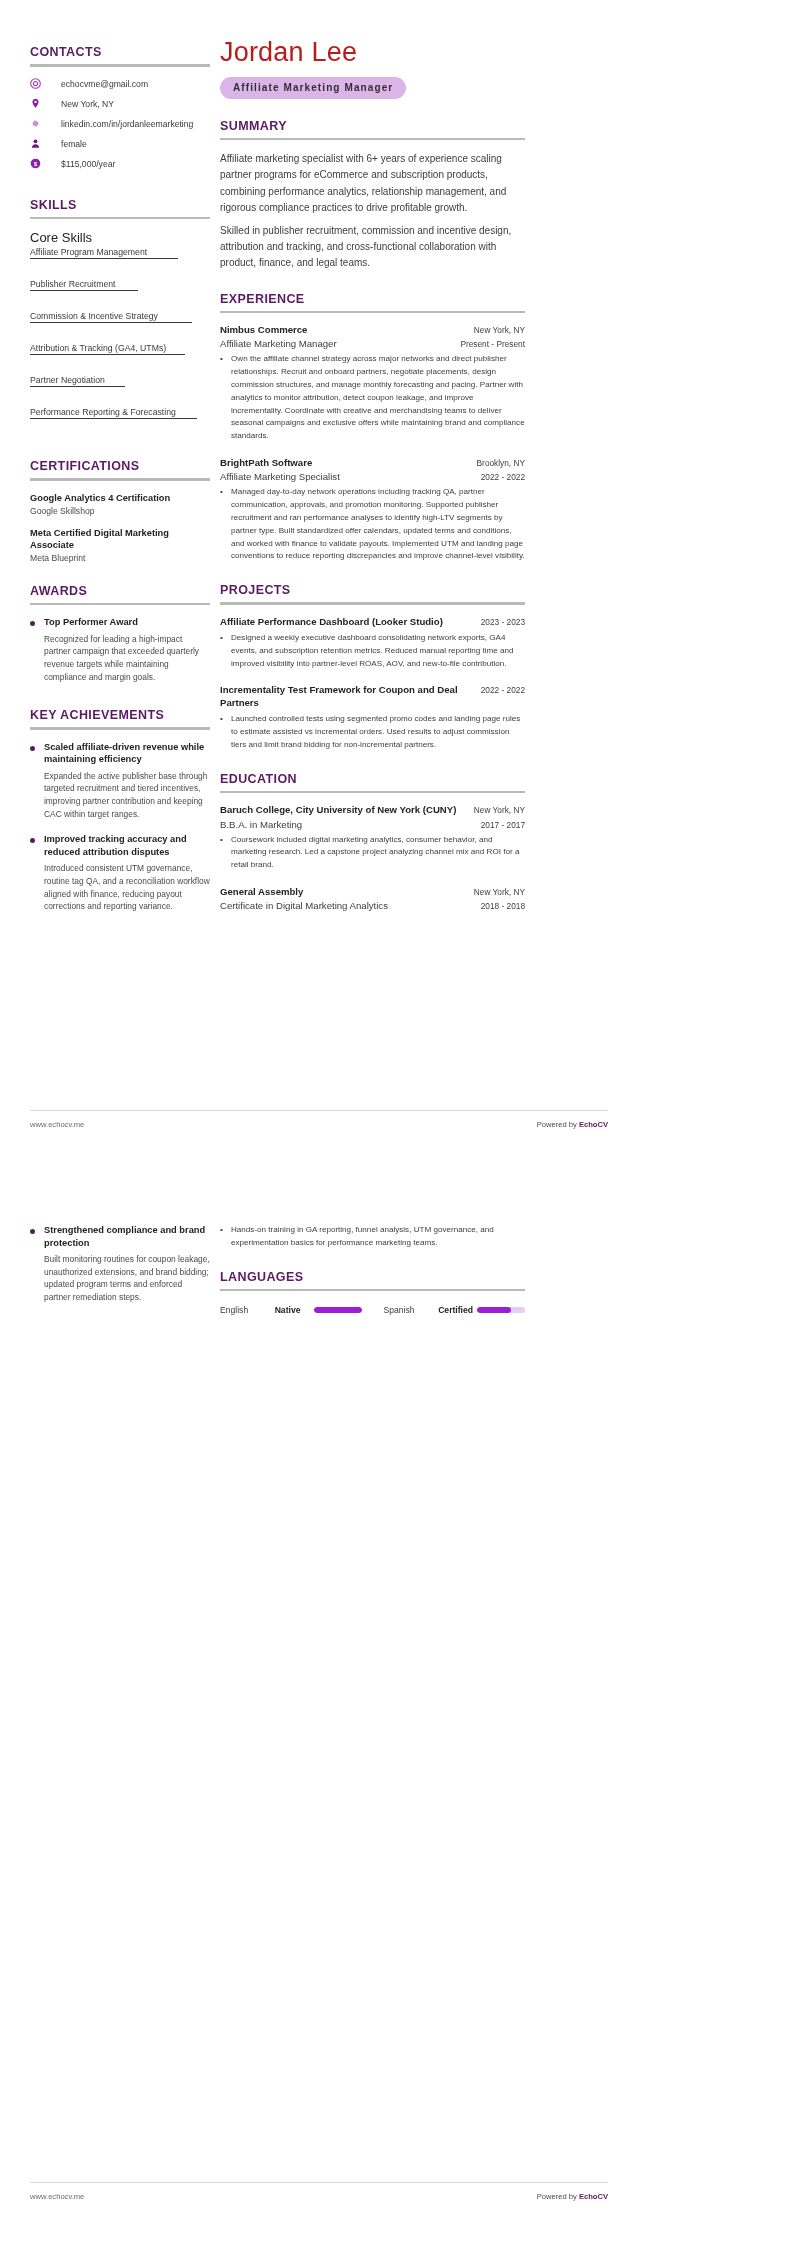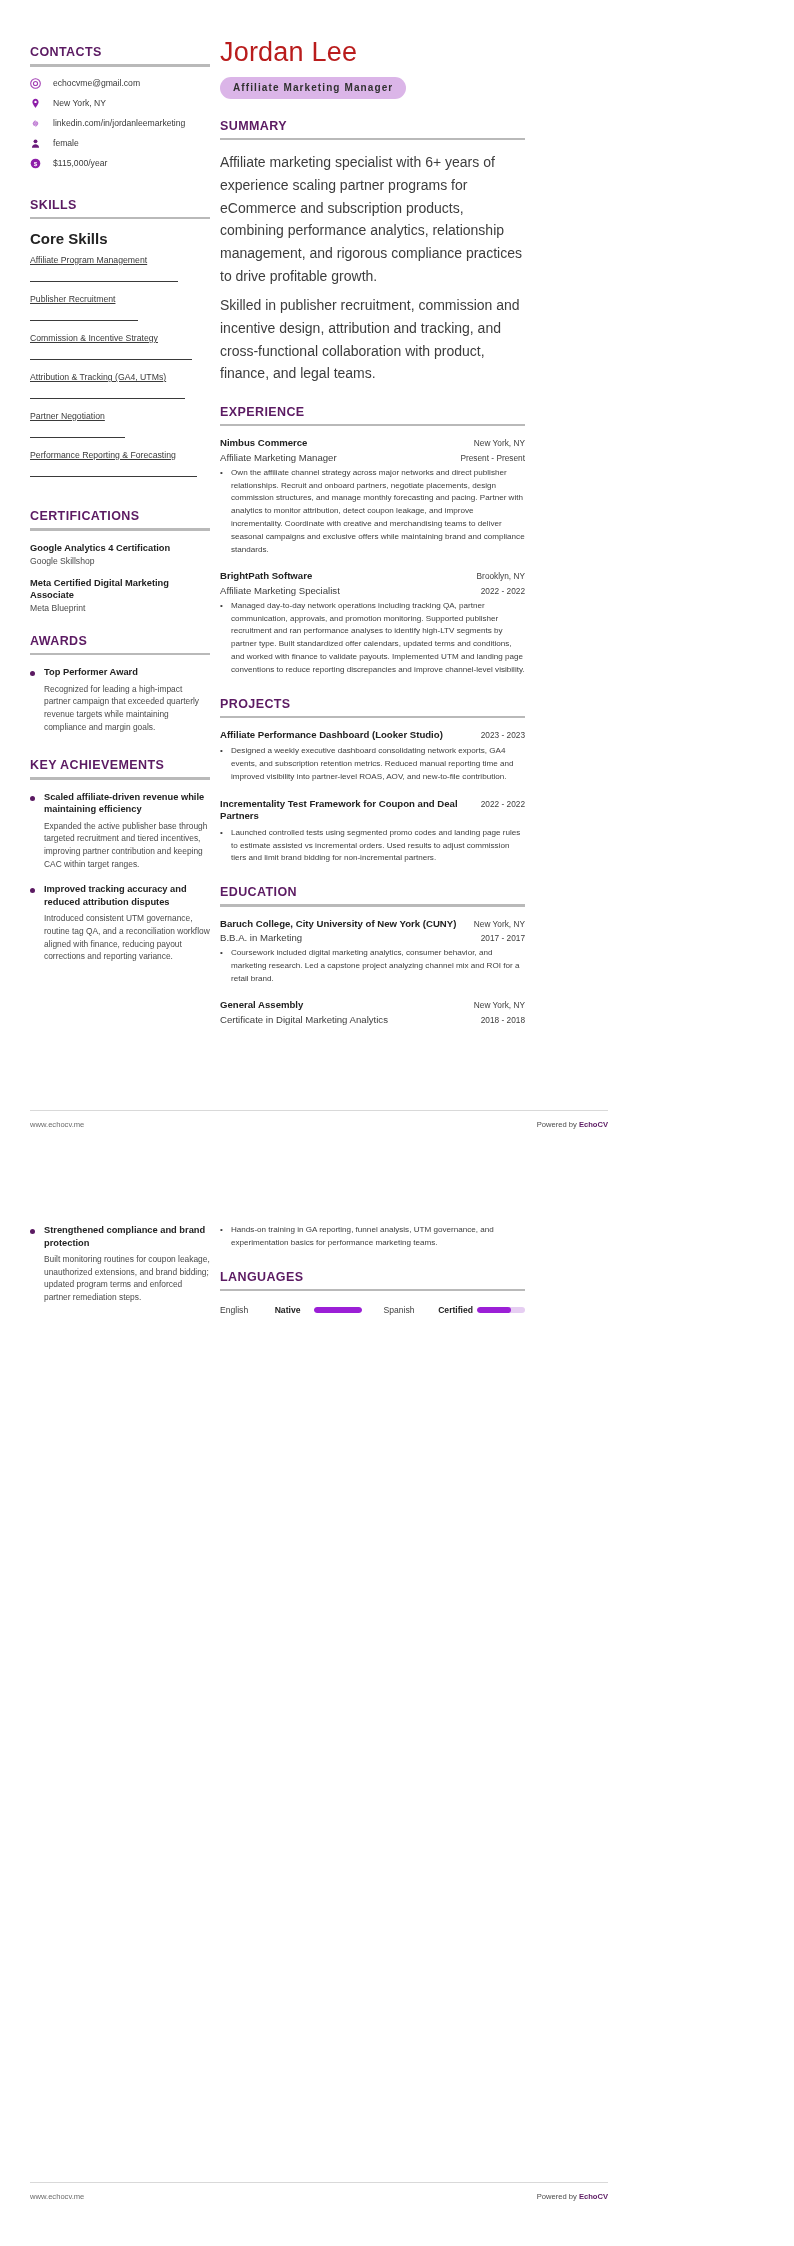--- a/index.html
+++ b/index.html
@@ -38,48 +38,47 @@
   
   .left-col {
     position: absolute;
     left: 30px;
     width: 180px;
     top: 45px;
   }
   .contact-list { margin-bottom: 2px; }
   .contact-row {
     display: flex;
-    align-items: center;
-    gap: 12px;
+    align-items: flex-end;
+    gap: 20px;
     margin-bottom: 9px;
     font-size: 8.6px;
     color: #3a3a3a;
   }
   .c-ico {
     width: 11px; height: 11px;
     flex: 0 0 11px;
     display: flex; align-items: center; justify-content: center;
   }
   .c-ico svg { display: block; }
 
   .block-gap { height: 20px; }
 
   .sub-title {
-    font-size: 15px;
-    font-weight: bold;
+    font-size: 13px;
+    font-weight: normal;
     color: #232323;
-    margin-bottom: 8px;
+    margin-bottom: 2px;
   }
   .skill-row {
     font-size: 8.7px;
     color: #3a3a3a;
-    padding-bottom: 17px;
-    margin-bottom: 12px;
+    padding-bottom: 2px;
+    margin-bottom: 20px;
     position: relative;
-    text-decoration: underline;
   }
   .skill-bar {
     position: absolute;
     left: 0; bottom: 0;
     height: 1.4px;
     background: #3a3a3a;
   }
 
   .cert-name {
     font-size: 9.3px;
@@ -140,21 +139,21 @@
     padding: 5px 13px 6px 13px;
     border-radius: 20px;
     background: #dbb5e8;
     color: #303030;
     font-size: 10px;
     font-weight: bold;
     letter-spacing: 1.1px;
   }
 
   .para {
-    font-size: 14px;
+    font-size: 10px;
     line-height: 1.62;
     color: #3d3d3d;
   }
   .para + .para { margin-top: 7px; }
 
   .exp-item { margin-bottom: 14px; }
   .exp-head {
     display: flex;
     justify-content: space-between;
     align-items: baseline;

